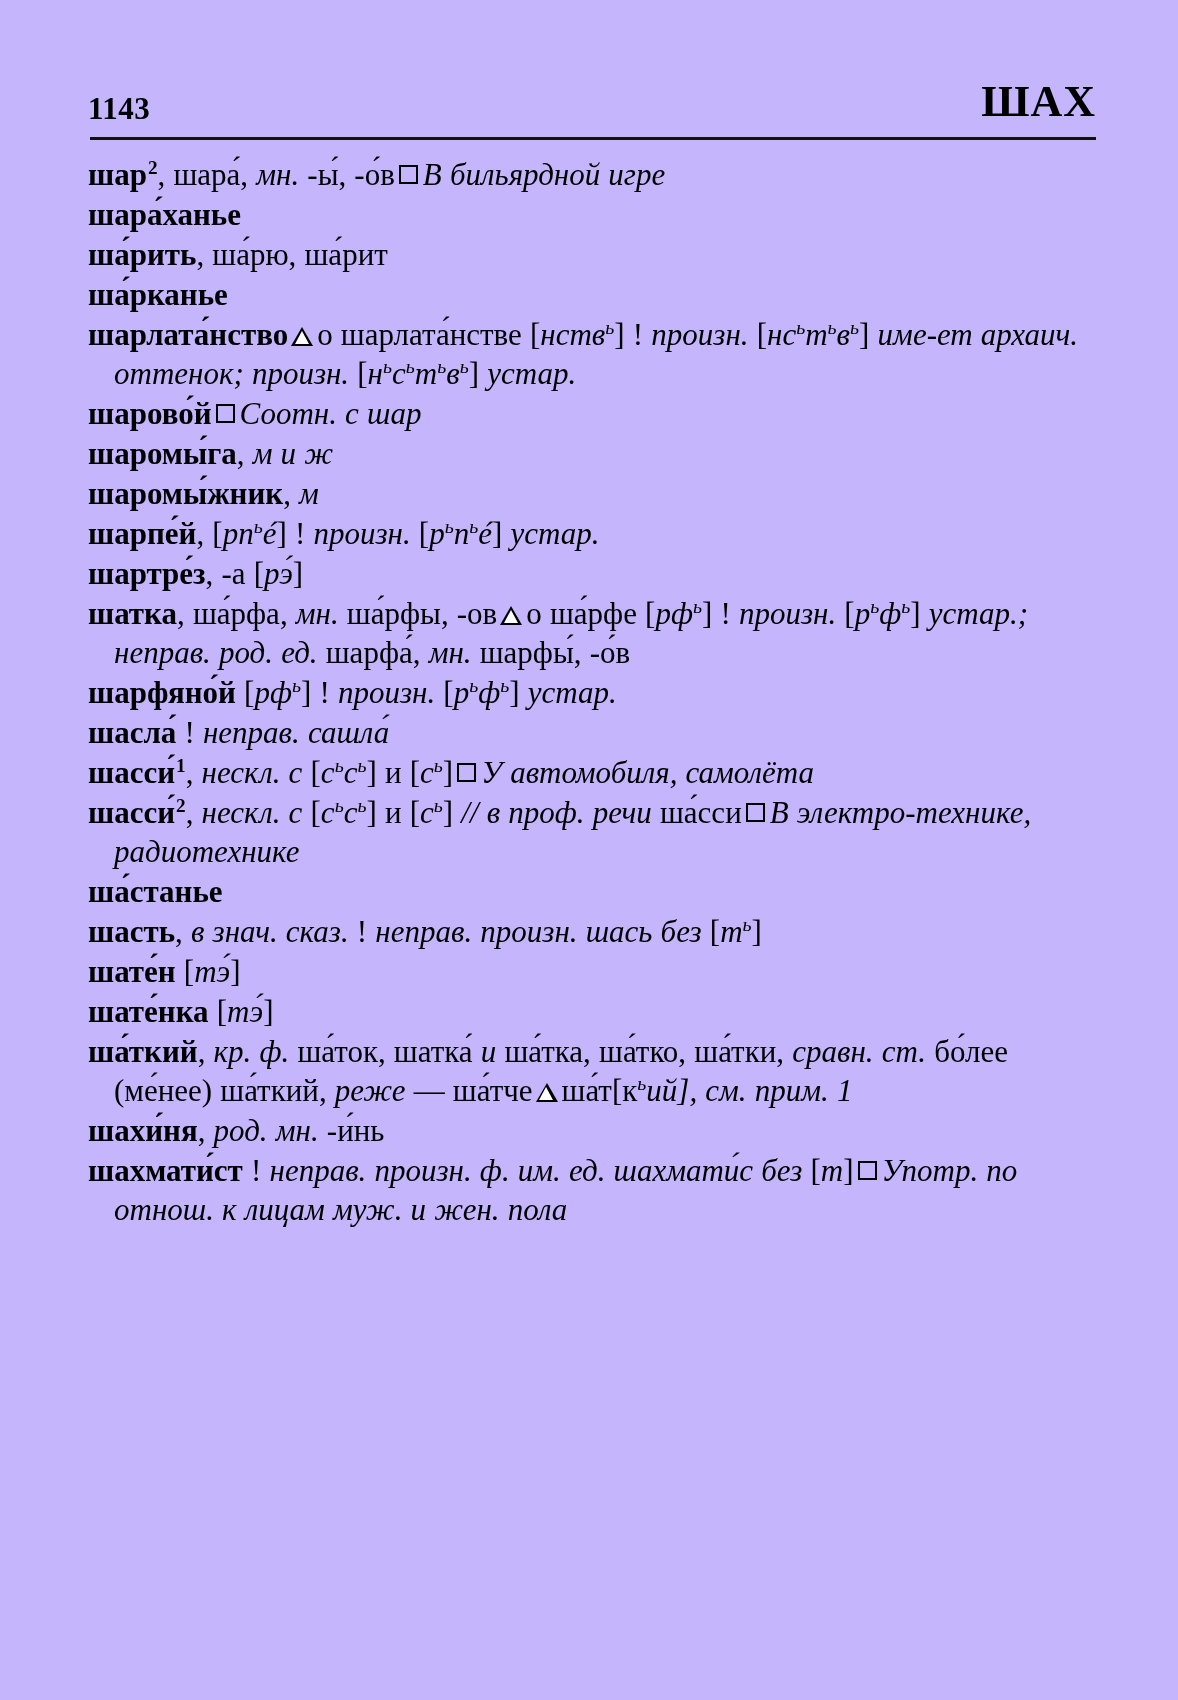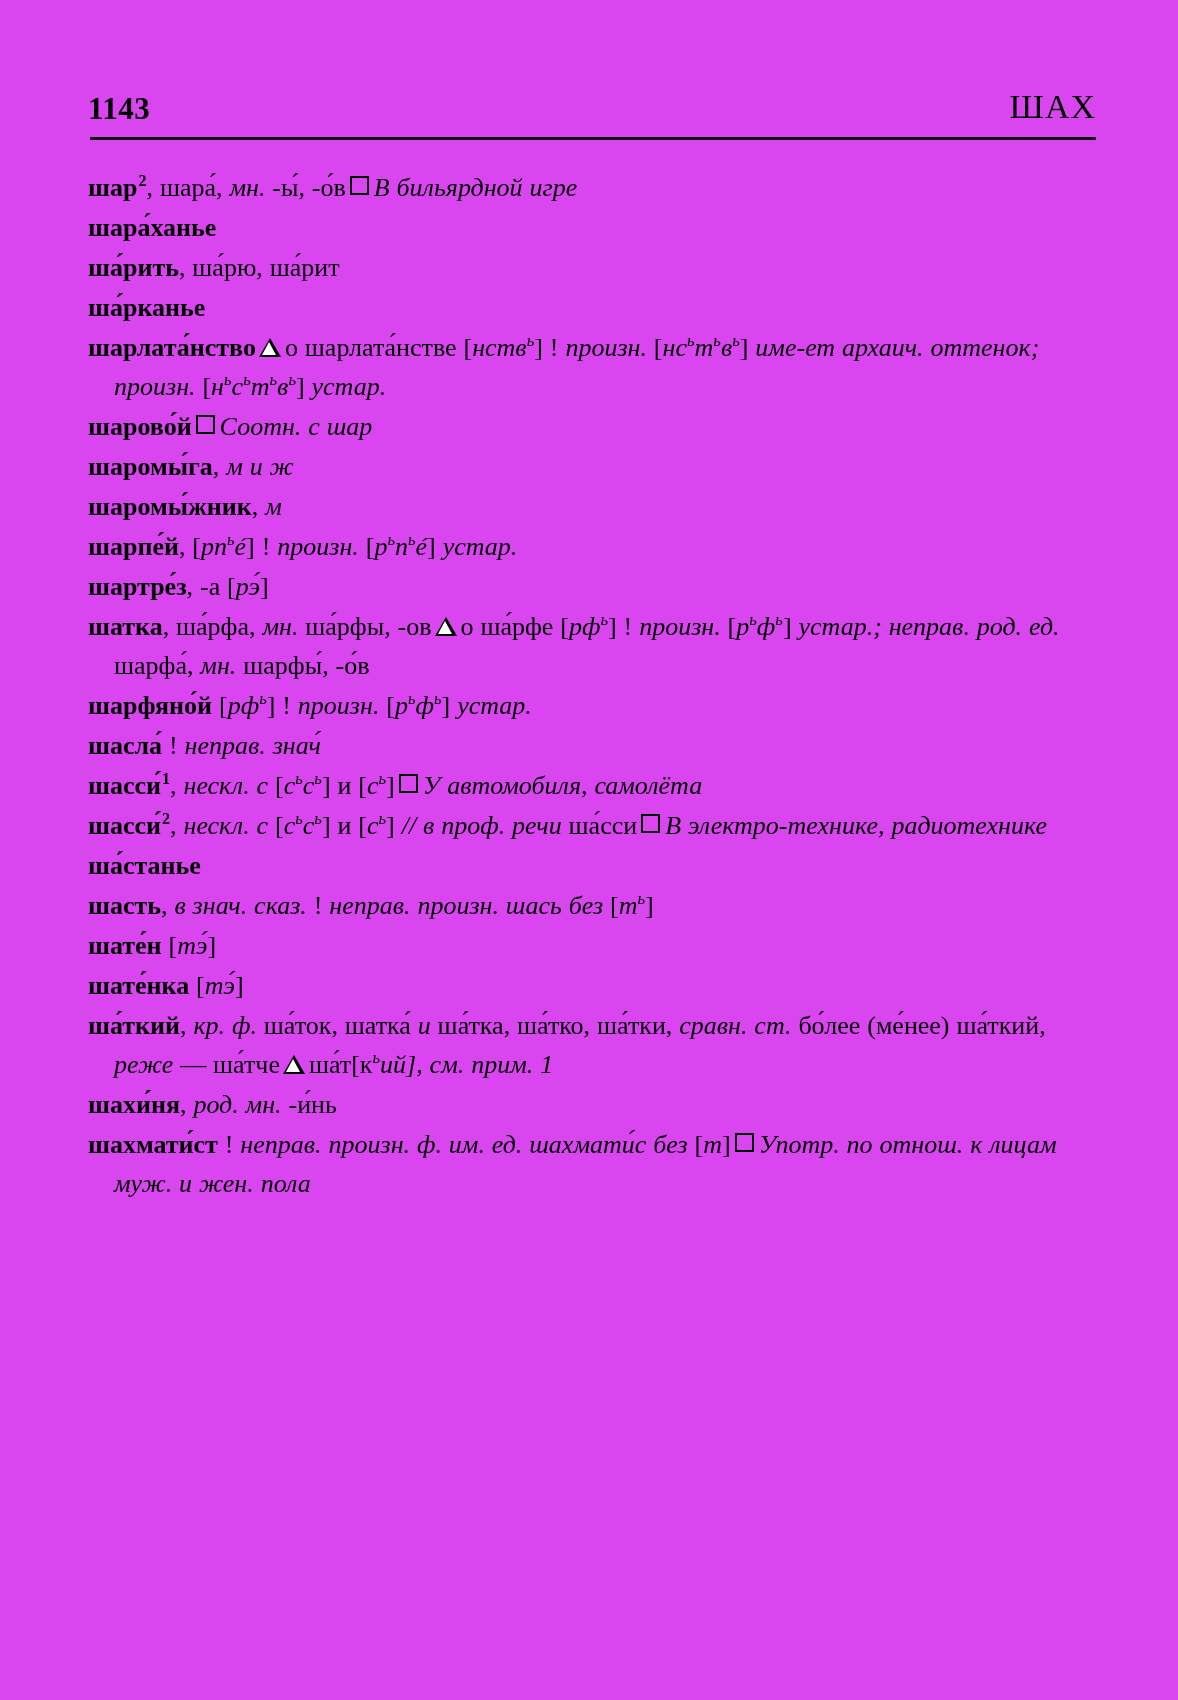--- a/index.html
+++ b/index.html
@@ -14,63 +14,63 @@
     color: #000000;
     overflow: hidden;
   }
 
   .page {
     position: relative;
     width: 1178px;
     height: 1700px;
     box-sizing: border-box;
     padding: 0;
-    background: #d946ef;
+    background: #c4b5fd;
   }
 
   
   .running-head {
     position: absolute;
     left: 88px;
     right: 80px;
     top: 74px;
     height: 50px;
     display: flex;
     align-items: flex-end;
     justify-content: space-between;
   }
   .folio {
     font-size: 31px;
     font-weight: 700;
     letter-spacing: 0.5px;
     line-height: 1;
   }
   .guide-word {
-    font-size: 34px;
-    font-weight: 400;
+    font-size: 44px;
+    font-weight: 700;
     letter-spacing: 1px;
     line-height: 1;
     padding-right: 2px;
   }
   .head-rule {
     position: absolute;
     left: 90px;
     right: 82px;
     top: 137px;
     height: 3px;
     background: #111;
   }
 
   
   .entries {
     position: absolute;
     left: 88px;
-    top: 168px;
+    top: 155px;
     width: 998px;
-    font-size: 26px;
+    font-size: 31px;
     line-height: 39px;
   }
 
   .entry {
     margin: 0 0 1px 0;
     padding-left: 26px;
     text-indent: -26px;   
     text-align: left;
     word-spacing: 0.4px;
   }
@@ -267,21 +267,21 @@
     <p class="entry">
       <span class="hw">шарфяно́й</span><span class="ro">&nbsp;[<span class="it">рф</span><span class="it sup">ь</span>]</span>
       <span class="ro">!</span>
       <span class="it">произн.</span><span class="ro">&nbsp;[<span class="it">р</span><span class="it sup">ь</span><span class="it">ф</span><span class="it sup">ь</span>]</span>
       <span class="it">устар.</span>
     </p>
 
     <p class="entry">
       <span class="hw">шасла́</span>
       <span class="ro">!</span>
-      <span class="it">неправ. знач́</span>
+      <span class="it">неправ. сашла́</span>
     </p>
 
     <p class="entry">
       <span class="hw"><span>шасси́</span><sup>1</sup></span><span class="ro">,</span>
       <span class="it">нескл. с</span><span class="ro">&nbsp;[<span class="it">с</span><span class="it sup">ь</span><span class="it">с</span><span class="it sup">ь</span>]</span>
       <span class="ro">и</span><span class="ro">&nbsp;[<span class="it">с</span><span class="it sup">ь</span>]</span><span class="mark sq"></span><span class="def">У автомобиля, самолёта</span>
     </p>
 
     <p class="entry">
       <span class="hw"><span>шасси́</span><sup>2</sup></span><span class="ro">,</span>

